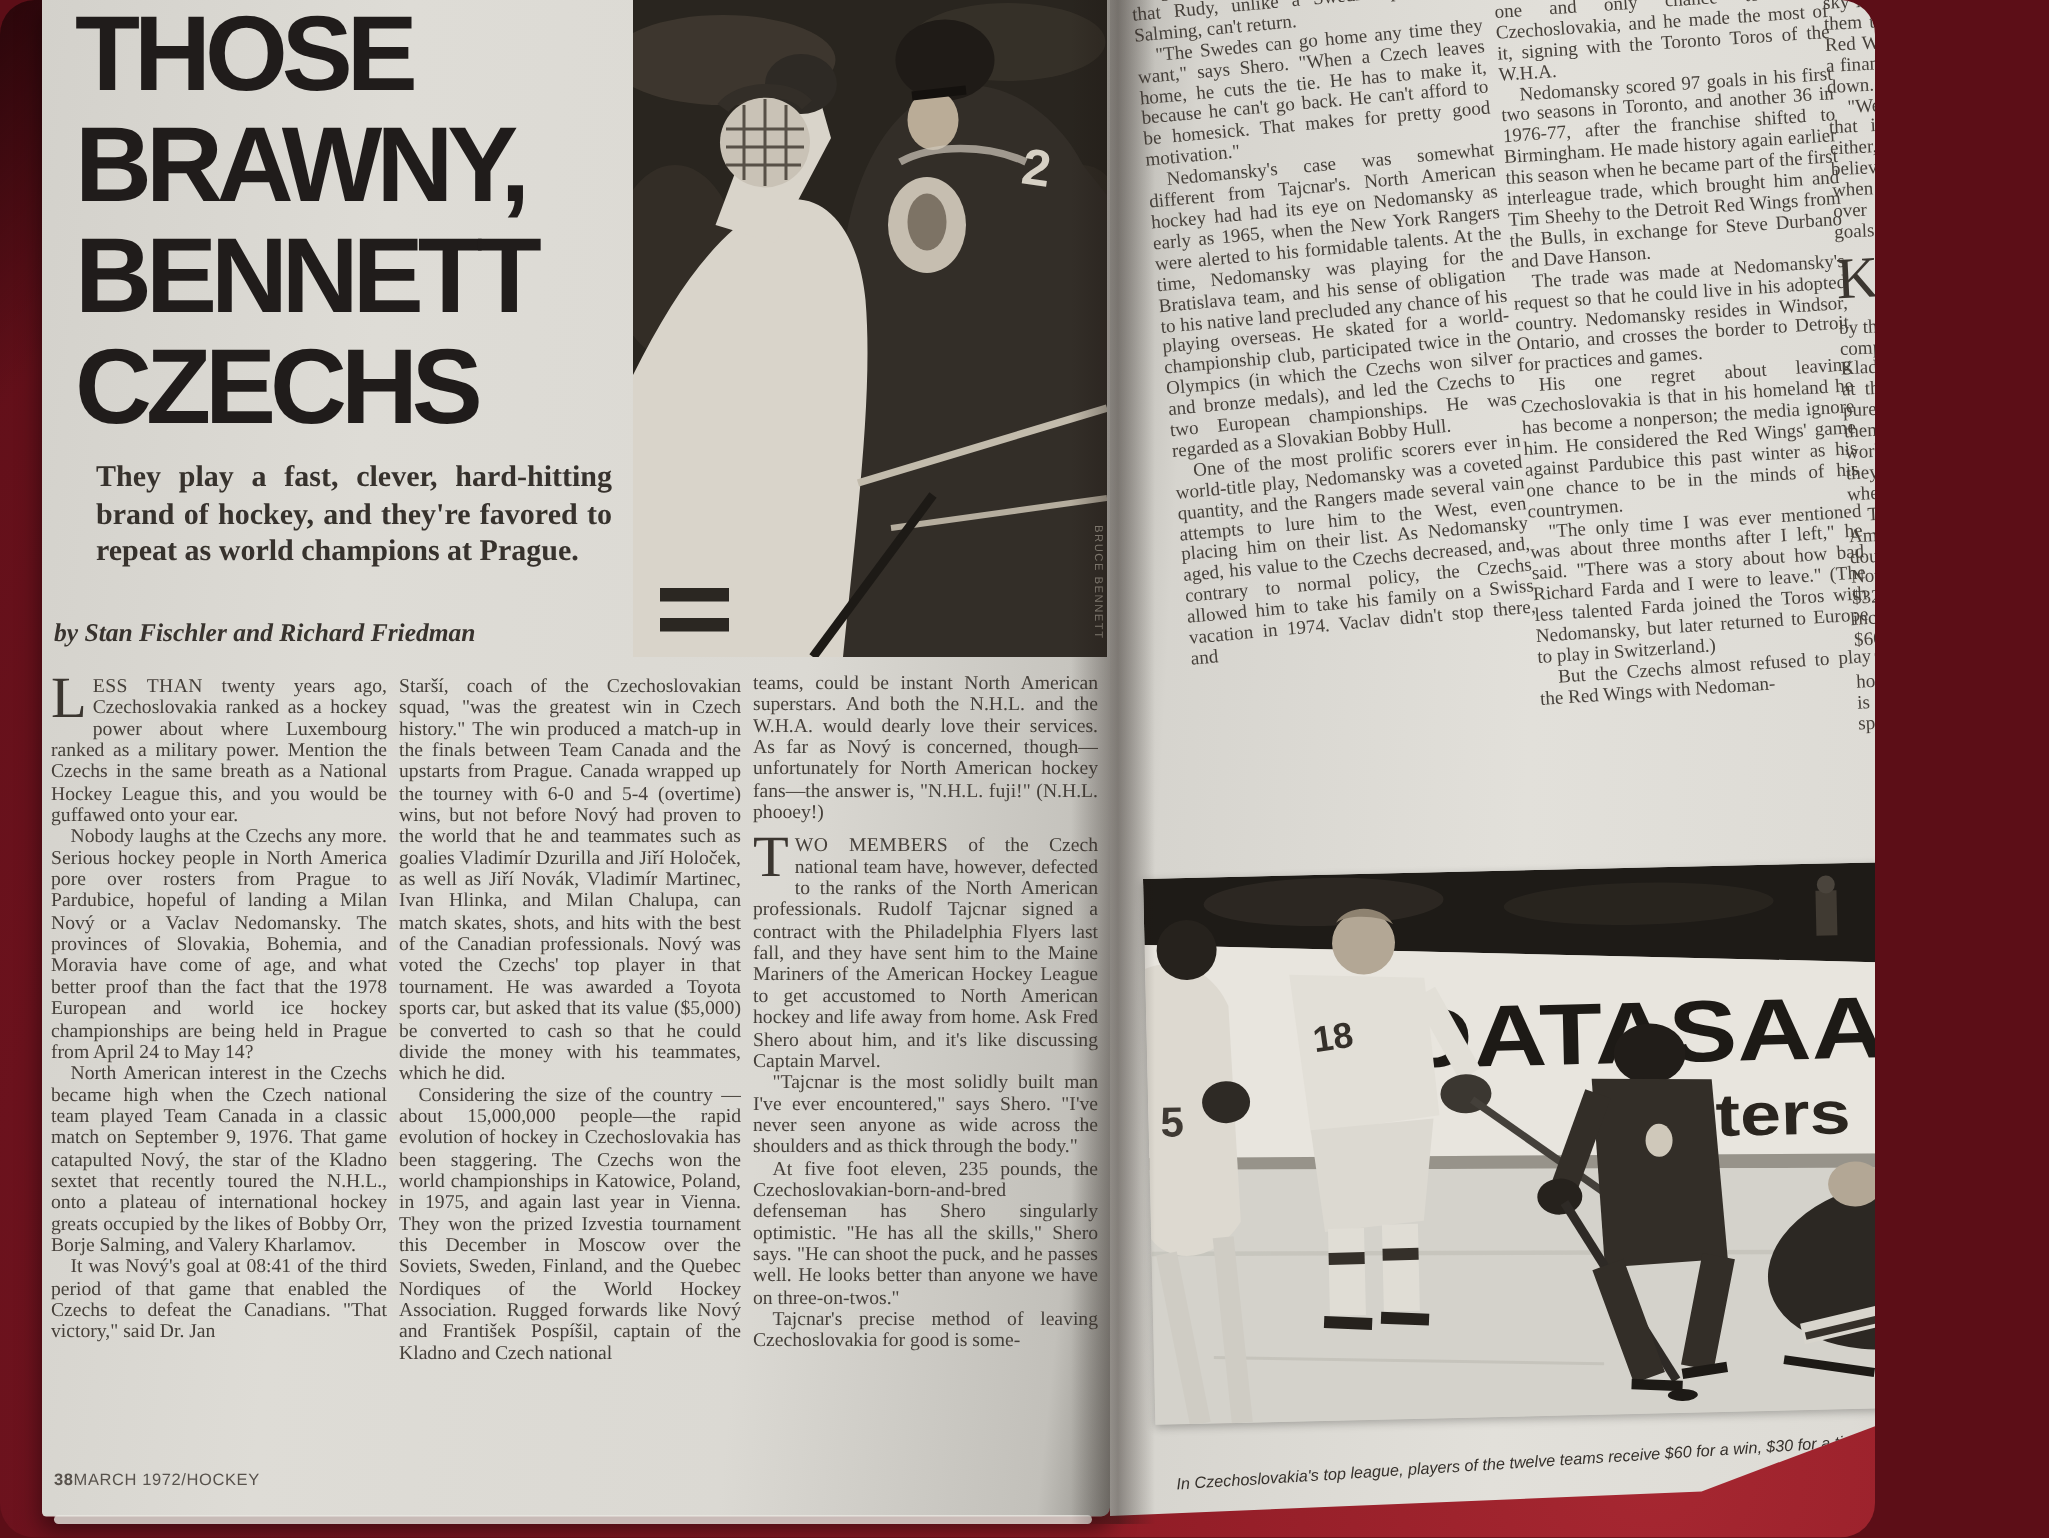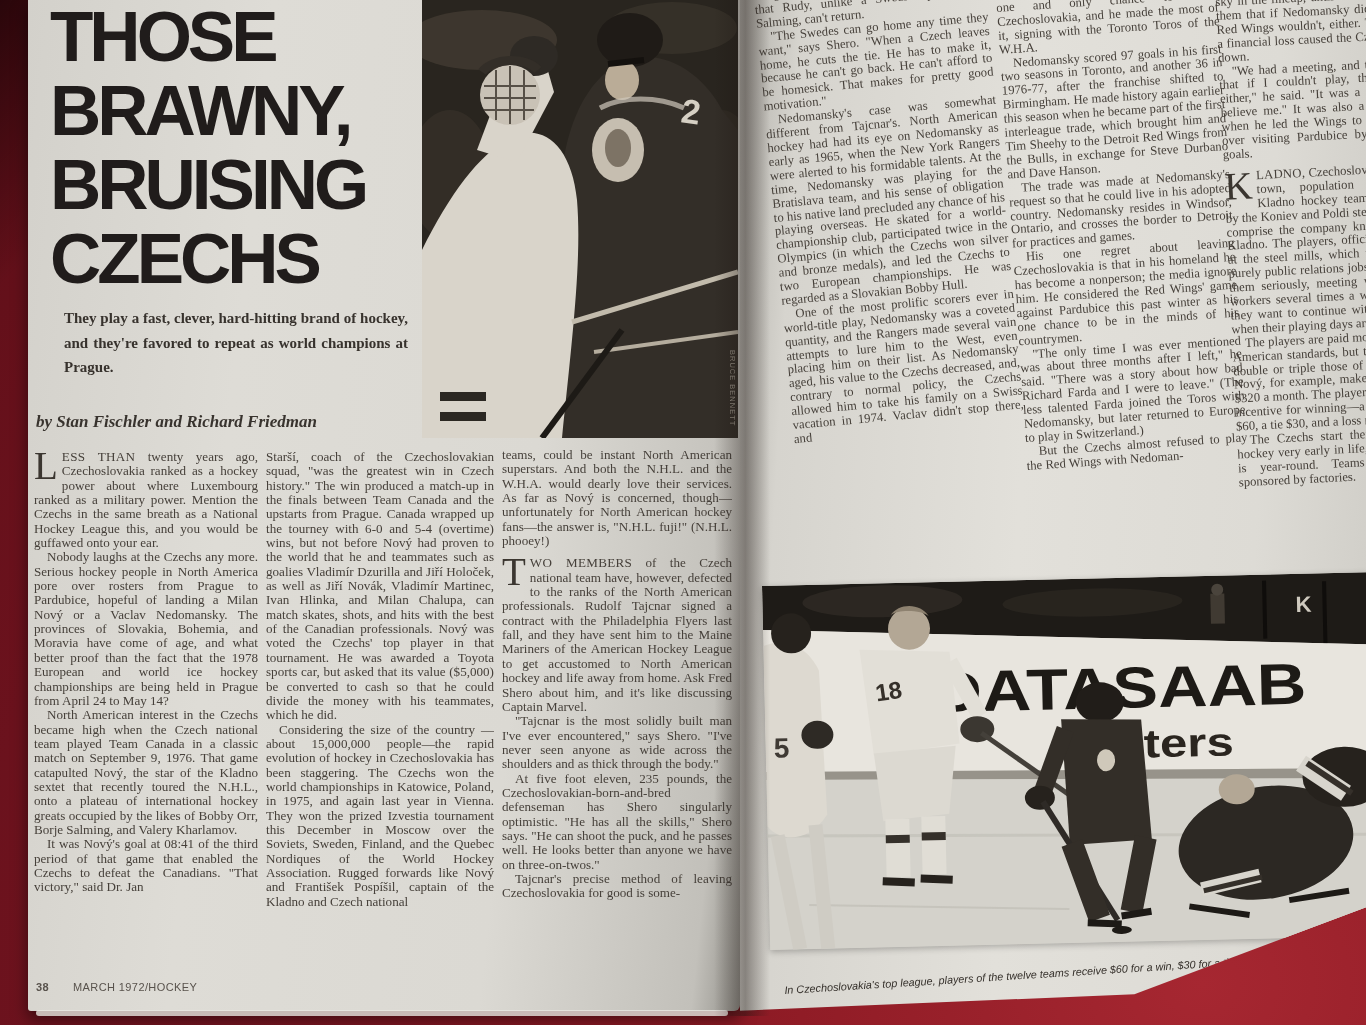--- a/index.html
+++ b/index.html
@@ -1,41 +1,41 @@
 <!DOCTYPE html>
 <html lang="en"><head>
 <meta charset="utf-8">
 <style>
   html,body{margin:0;padding:0;}
   body{width:1366px;height:1025px;overflow:hidden;background:#5c0e17;}
-  .scene{position:relative;width:1366px;height:1025px;overflow:hidden;
+  .scene{position:relative;width:1250px;height:1025px;overflow:hidden;
     background:
       radial-gradient(ellipse at 88% 96%, #a62731 0%, #8c1a24 28%, #731420 58%, #5c0e17 100%);
-    font-family:"Liberation Serif", serif;}
+    font-family:"Liberation Serif", serif;border-radius:23px;}
   .scene::before{content:"";position:absolute;inset:0;
     background:linear-gradient(135deg, rgba(0,0,0,.55) 0%, rgba(0,0,0,0) 12%);}
   .page{position:absolute;top:0;}
   .page-left{left:28px;width:712px;height:1011px;border-radius:0 0 6px 3px;
     background:linear-gradient(96deg,#d3d1cb 0%,#dedcd6 30%,#dbd9d3 68%,#c2c0ba 94%,#918f89 100%);
     box-shadow:0 8px 16px rgba(0,0,0,.5);} 
   .page-left::after{content:"";position:absolute;left:8px;right:12px;bottom:-5px;height:6px;
     background:#e9e7e1;border-radius:3px;opacity:.8;}
   .page-right{left:740px;width:626px;height:1025px;overflow:hidden;
     background:linear-gradient(93deg,#b2b0aa 0%,#d6d4ce 9%,#e2e0da 45%,#dddbd5 80%,#cfcdc7 100%);
     clip-path:polygon(0 0,100% 0,100% 88.5%,63% 97%,0 98.6%);}
   .gutter{position:absolute;left:714px;top:0;width:56px;height:1016px;z-index:3;pointer-events:none;
     background:linear-gradient(90deg,rgba(30,22,18,0) 0%,rgba(30,22,18,.30) 42%,rgba(30,22,18,.42) 56%,rgba(30,22,18,0) 100%);}
 
   
   .title{position:absolute;left:22px;top:0px;width:400px;margin:0;
     font-family:"Liberation Sans",sans-serif;font-weight:bold;
     font-size:71px;line-height:74px;letter-spacing:-4px;color:#201c1b;}
   .title span{display:block;}
   .deck{position:absolute;left:36px;top:306px;width:344px;margin:0;
-    font-size:15px;font-weight:bold;line-height:24.5px;color:#37322d;text-align:justify;}
+    font-size:20px;font-weight:bold;line-height:24.5px;color:#37322d;text-align:justify;}
   .byline{position:absolute;left:8px;top:412px;margin:0;
     font-style:italic;font-size:17px;color:#38332e;font-weight:bold;}
   .photo-top{position:absolute;left:394px;top:0;width:316px;height:438px;overflow:hidden;
     background:#29251f;z-index:2;}
   .photo-top svg{display:block;}
   .credit-vert{position:absolute;right:1px;bottom:12px;
     writing-mode:vertical-rl;font-family:"Liberation Sans",sans-serif;
     font-size:7.5px;letter-spacing:1px;color:#979186;}
 
   .col{position:absolute;overflow:hidden;font-size:13.1px;line-height:14.35px;
@@ -44,21 +44,21 @@
   .indent{text-indent:13px;}
   .dropcap{float:left;font-size:39px;line-height:29px;padding:1px 4px 0 0;color:#3b3630;}
   .lead{letter-spacing:.3px;}
 
   .col-1{left:6px;top:450px;width:224px;height:528px;}
   .col-2{left:238px;top:450px;width:228px;height:556px;}
   .col-3{left:474px;top:448px;width:230px;height:560px;}
 
   .footer-left{position:absolute;left:8px;top:981px;
     font-family:"Liberation Sans",sans-serif;font-size:11px;color:#58524c;letter-spacing:.4px;}
-  .footer-left .pg{font-weight:bold;margin-right:24px;}
+  .footer-left .pg{font-weight:bold;margin-right:0;}
 
   
   .rcol{font-size:12.7px;line-height:13.9px;}
   .col-4{left:13px;top:-10px;width:232px;height:612px;transform:rotate(-5.2deg);transform-origin:0 0;}
   .col-5{left:255px;top:-12px;width:222px;height:612px;transform:rotate(-3.8deg);transform-origin:0 0;}
   .col-6{left:475px;top:-4px;width:216px;height:596px;transform:rotate(-2.8deg);transform-origin:0 0;}
 
   .photo-bottom{position:absolute;left:22px;top:586px;width:606px;height:364px;overflow:hidden;
     background:#d4d2cb;z-index:2;transform:rotate(-1.3deg);transform-origin:0 0;
     box-shadow:0 2px 6px rgba(0,0,0,.25);}
@@ -72,21 +72,21 @@
 </head>
 <body>
 
 <div class="scene">
 
   <div class="page page-left">
 
     <h1 class="title">
       <span>THOSE</span>
       <span>BRAWNY,</span>
-      <span>BRUISING</span>
+      <span>BENNETT</span>
       <span>CZECHS</span>
     </h1>
 
     <p class="deck">They play a fast, clever, hard-hitting brand of hockey, and they're favored to repeat as world champions at Prague.</p>
     <p class="byline">by Stan Fischler and Richard Friedman</p>
 
     <div class="photo-top">
       <svg width="316" height="438" viewBox="0 0 316 438" xmlns="http://www.w3.org/2000/svg">
         <rect width="316" height="438" fill="#29251f"></rect>
         <ellipse cx="60" cy="40" rx="75" ry="30" fill="#4e463a" opacity="0.55"></ellipse>

